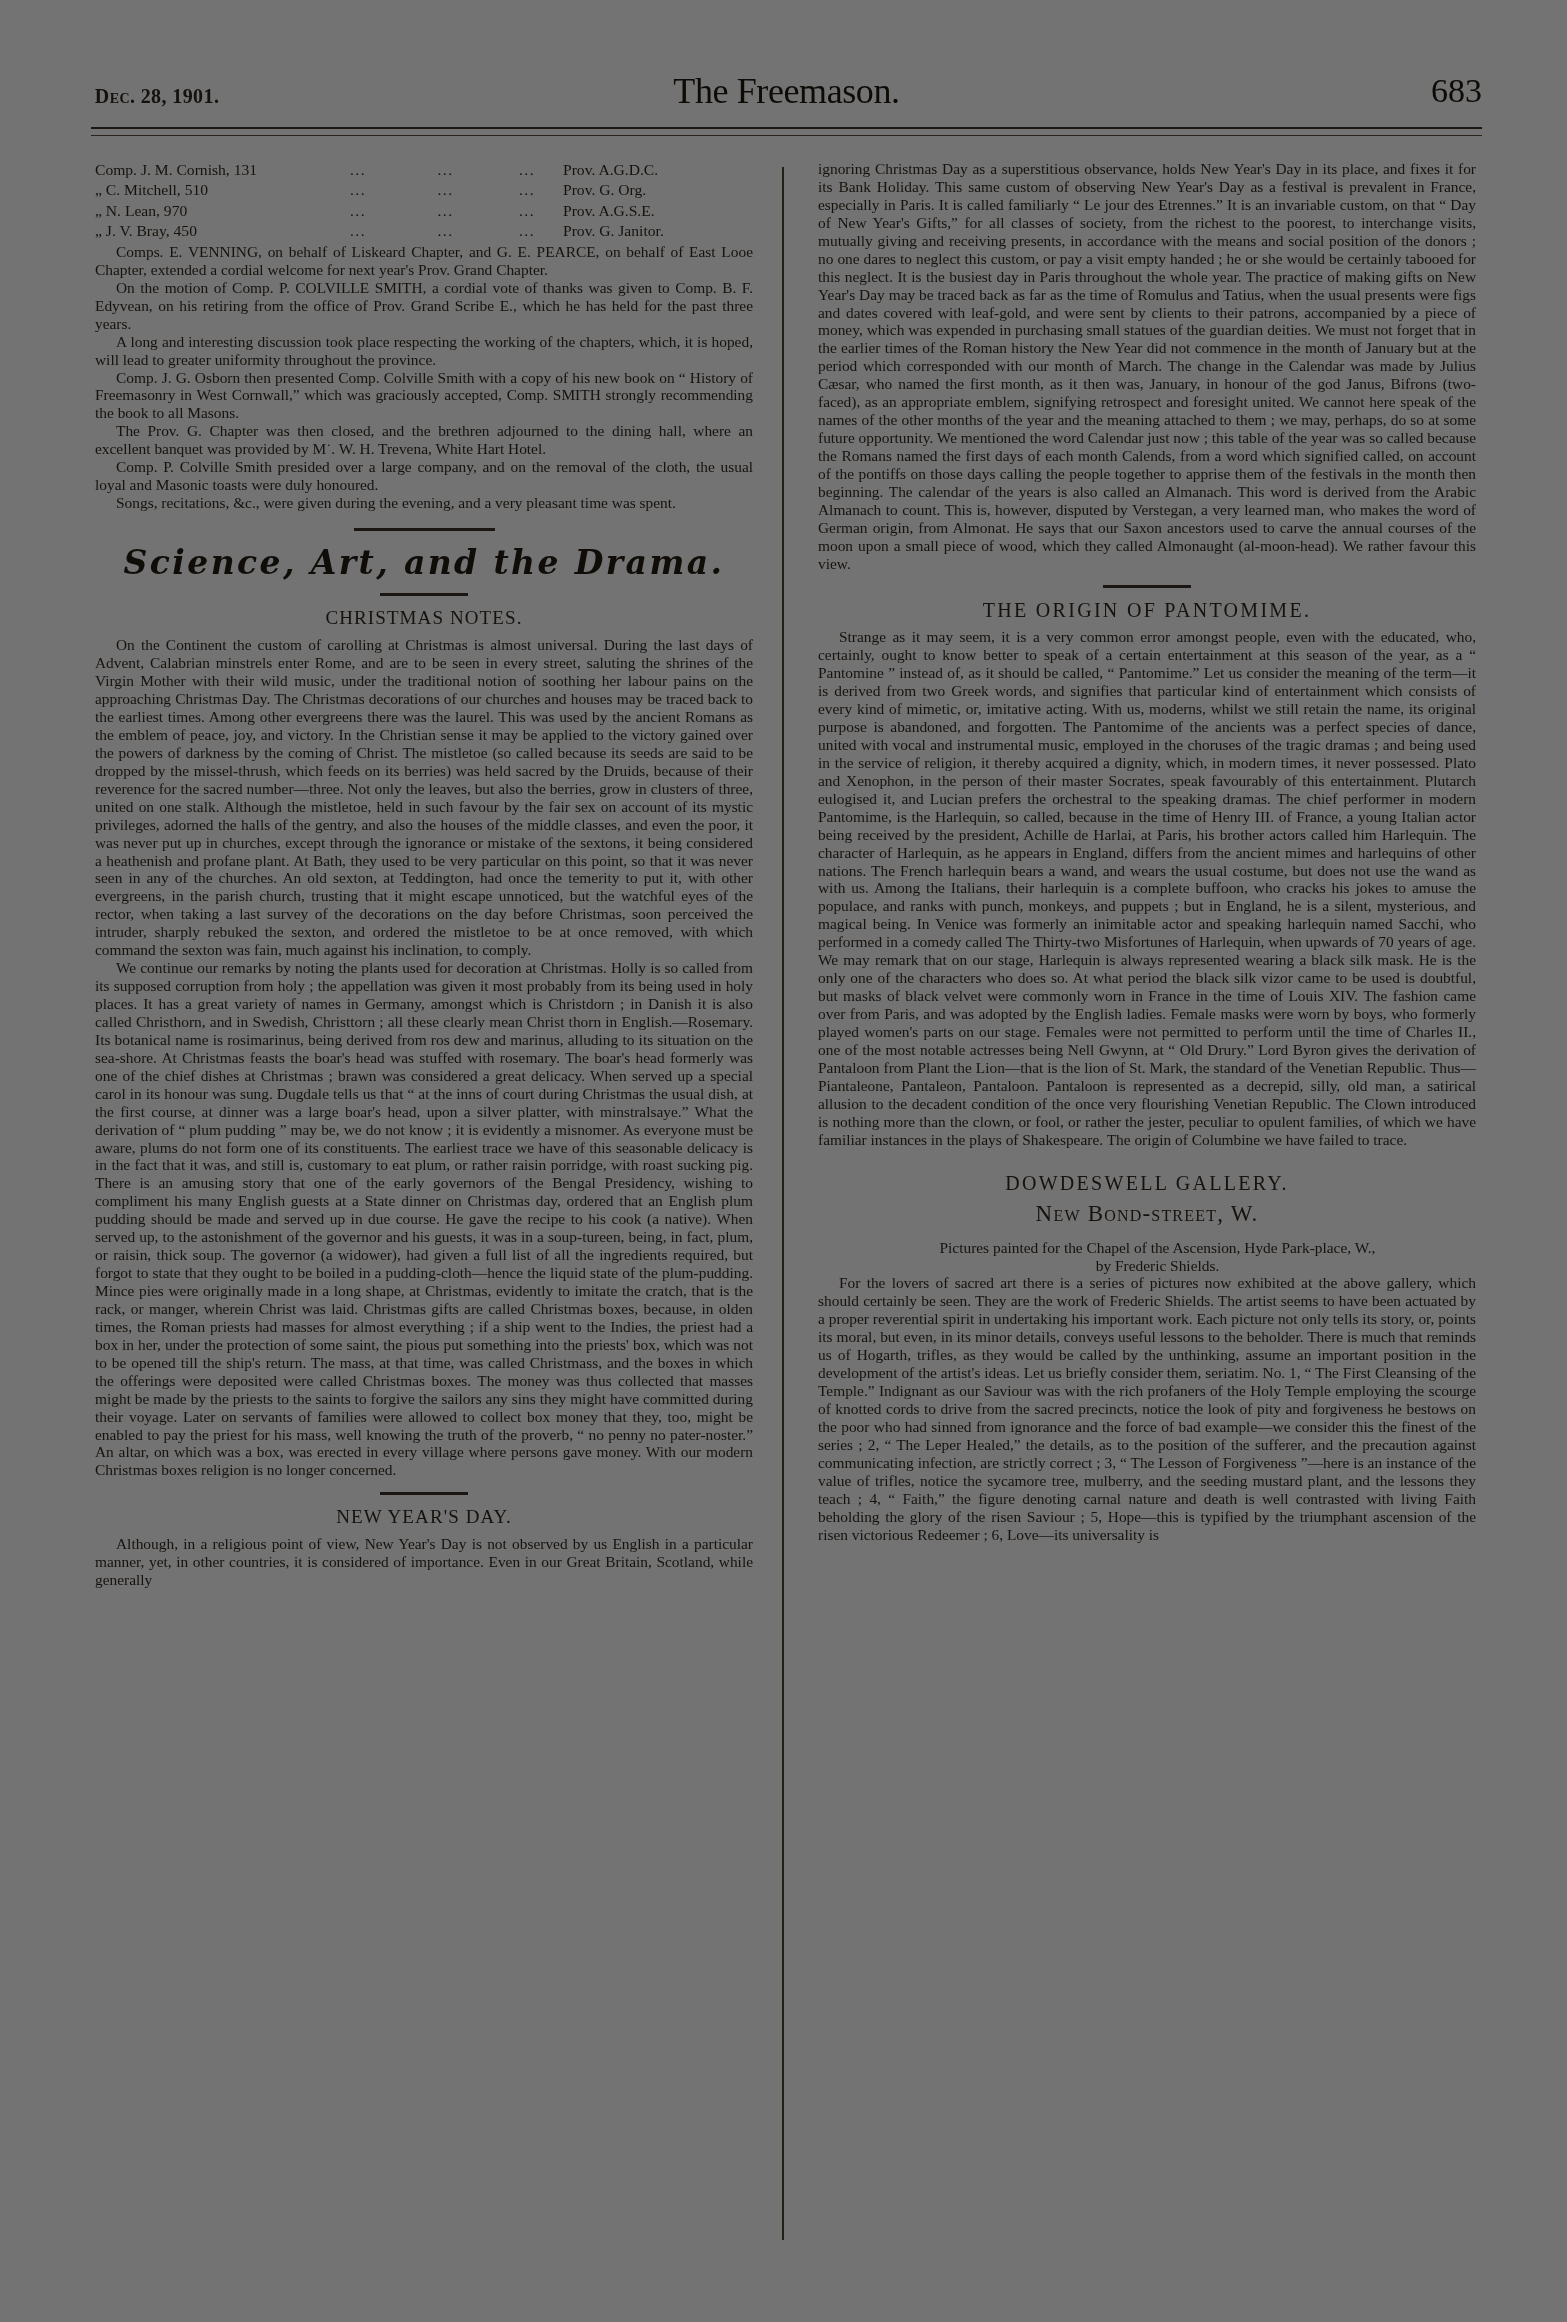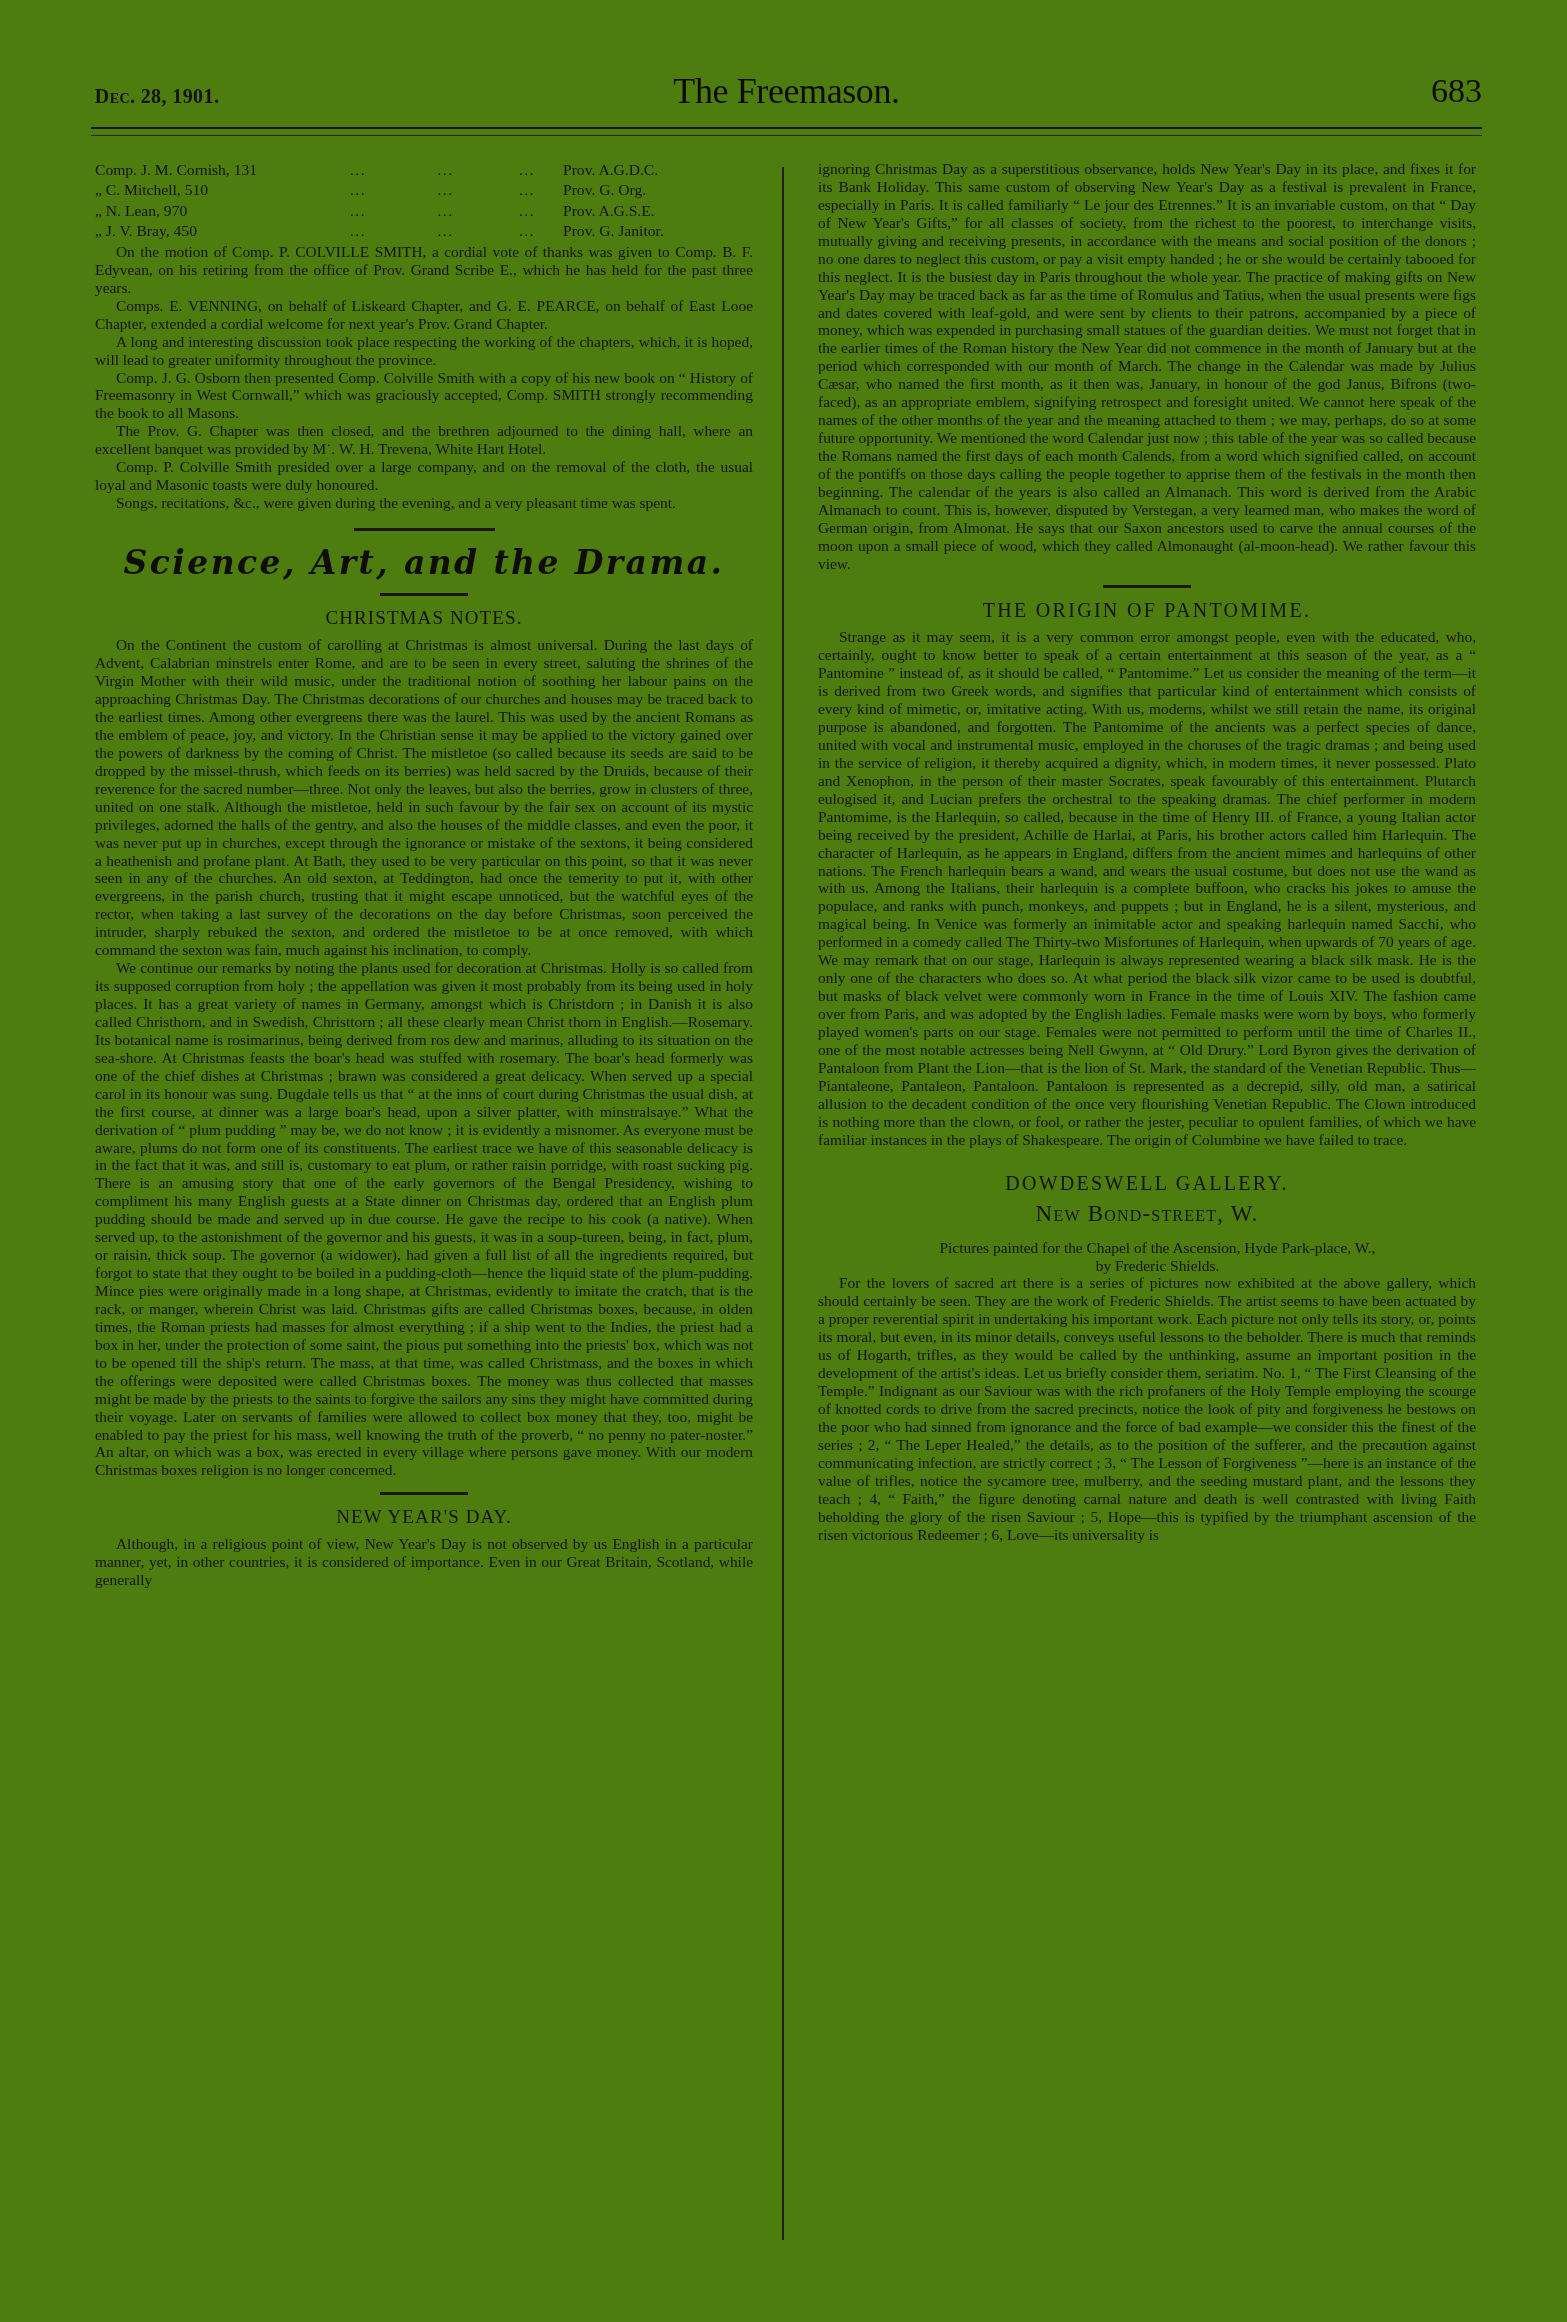--- a/index.html
+++ b/index.html
@@ -13,21 +13,21 @@
     font-family: "Liberation Serif", "DejaVu Serif", serif;
     color: #1a1510;
     position: relative;
     overflow: hidden;
   }
   .page {
     position: absolute;
     left: 0; top: 0;
     width: 1567px;
     height: 2323px;
-    background: #4d7c0f;
+    background: #737373;
   }
 
   
   .masthead {
     position: absolute;
     left: 91px;
     top: 70px;
     width: 1391px;
     height: 53px;
   }
@@ -222,22 +222,22 @@
       </li>
       <li>
         <span class="nm">„      J. V. Bray, 450</span>
         <span class="d1">...</span>
         <span class="d2">...</span>
         <span class="d3">...</span>
         <span class="role">Prov. G. Janitor.</span>
       </li>
     </ul>
 
+    <p>Comps. E. VENNING, on behalf of Liskeard Chapter, and G. E. PEARCE, on behalf of East Looe Chapter, extended a cordial welcome for next year's Prov. Grand Chapter.</p>
     <p>On the motion of Comp. P. COLVILLE SMITH, a cordial vote of thanks was given to Comp. B. F. Edyvean, on his retiring from the office of Prov. Grand Scribe E., which he has held for the past three years.</p>
-    <p>Comps. E. VENNING, on behalf of Liskeard Chapter, and G. E. PEARCE, on behalf of East Looe Chapter, extended a cordial welcome for next year's Prov. Grand Chapter.</p>
     <p>A long and interesting discussion took place respecting the working of the chapters, which, it is hoped, will lead to greater uniformity throughout the province.</p>
     <p>Comp. J. G. Osborn then presented Comp. Colville Smith with a copy of his new book on “ History of Freemasonry in West Cornwall,” which was graciously accepted, Comp. SMITH strongly recommending the book to all Masons.</p>
     <p>The Prov. G. Chapter was then closed, and the brethren adjourned to the dining hall, where an excellent banquet was provided by M˙. W. H. Trevena, White Hart Hotel.</p>
     <p>Comp. P. Colville Smith presided over a large company, and on the removal of the cloth, the usual loyal and Masonic toasts were duly honoured.</p>
     <p>Songs, recitations, &amp;c., were given during the evening, and a very pleasant time was spent.</p>
 
     <div class="sep-mid"></div>
 
     <div class="gothic-head">Science, Art, and the Drama.</div>
 

